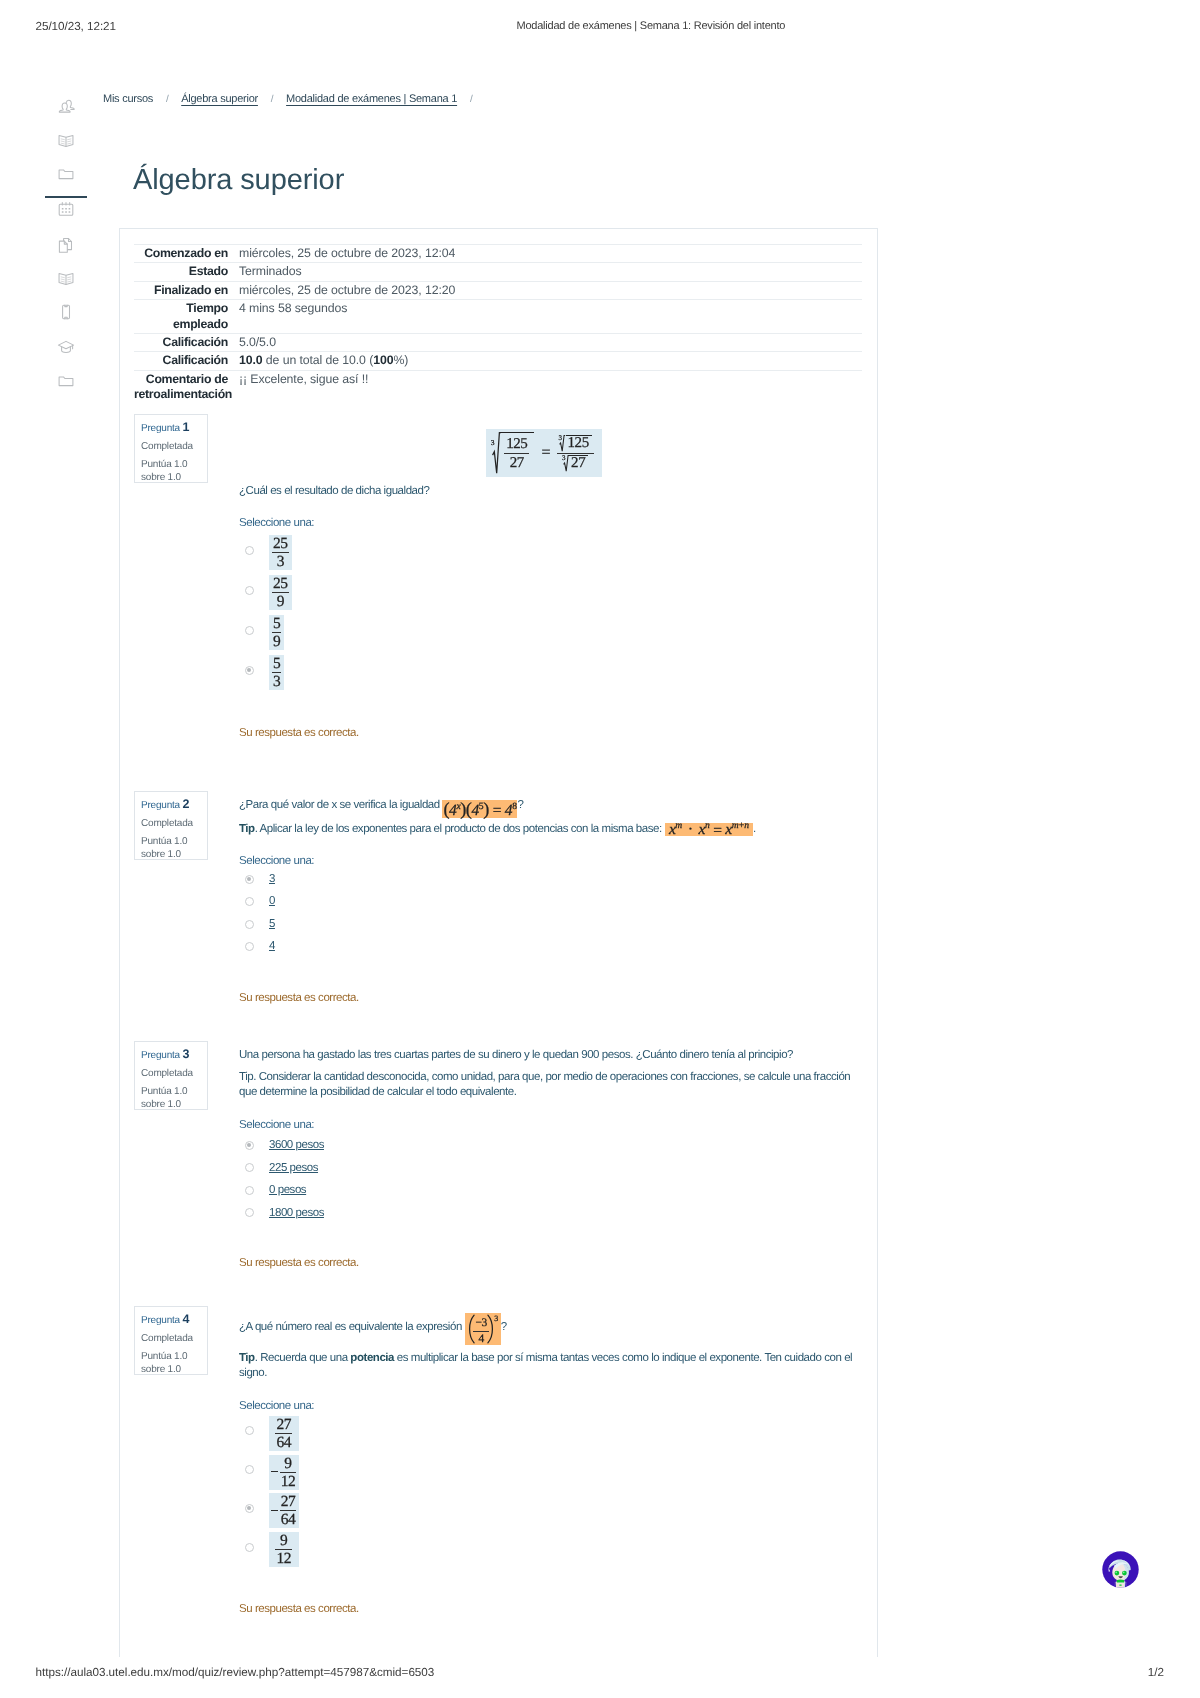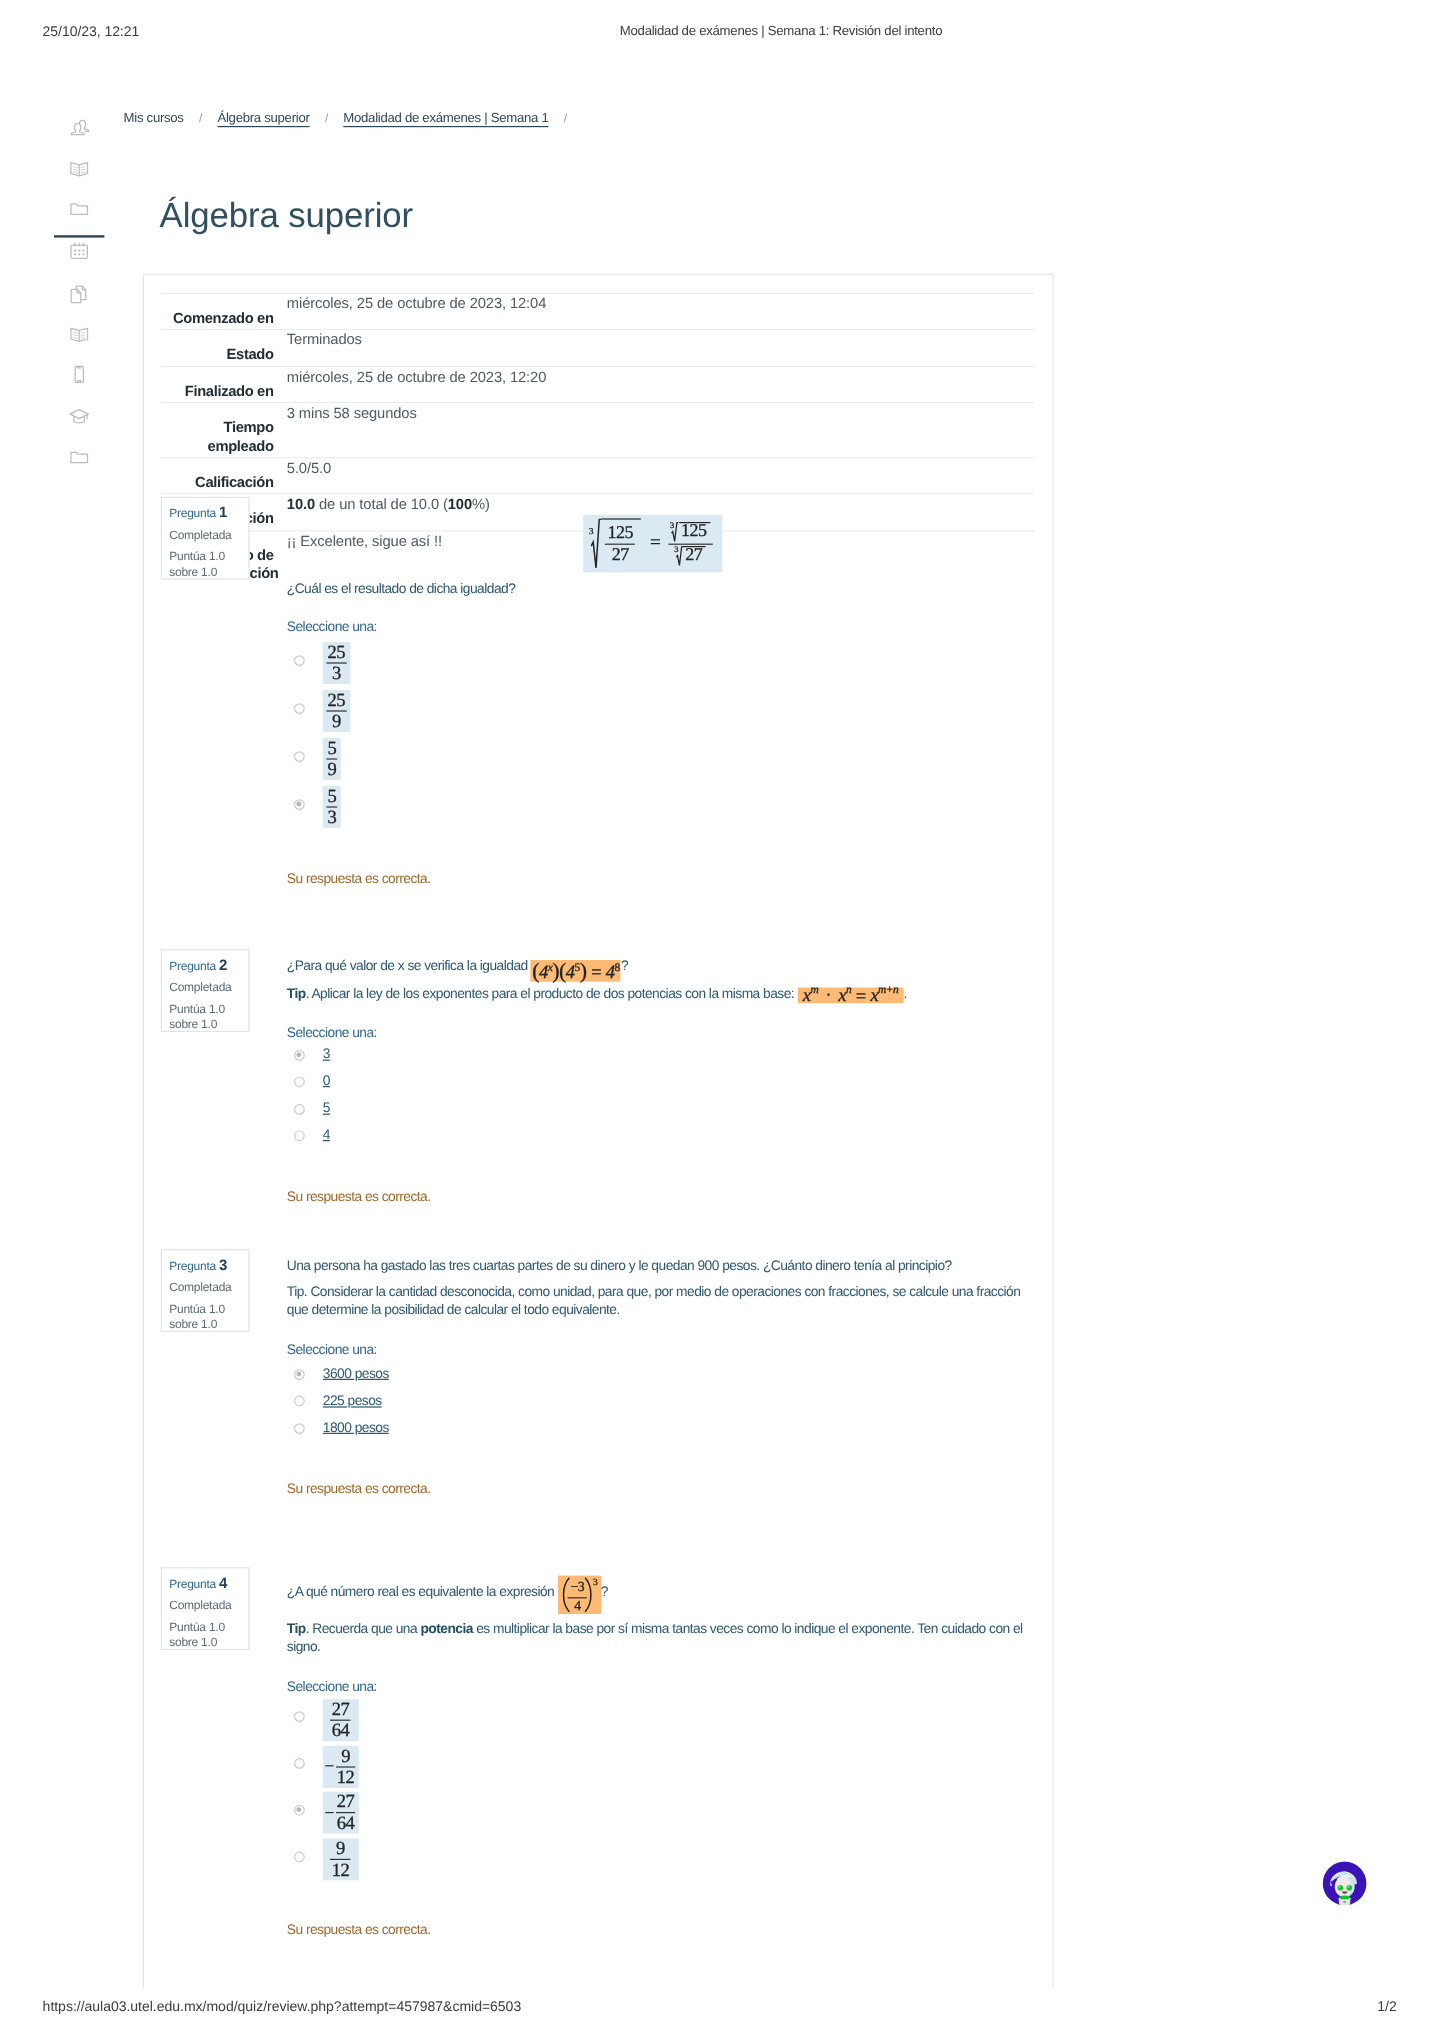--- a/index.html
+++ b/index.html
@@ -32,21 +32,21 @@
 
   
   #card{position:absolute;left:119px;top:228px;width:757px;height:1428px;
         border-left:1px solid #e1e7ec;border-right:1px solid #e1e7ec;border-top:1px solid #e1e7ec;}
 
   
   table#summary{position:absolute;left:134px;top:244px;width:728px;border-collapse:collapse;table-layout:fixed;
                 font-size:12.3px;}
   table#summary td{padding:1px 0 1px;vertical-align:top;border-top:1px solid #e9edf0;line-height:15.4px;}
   table#summary tr:last-child td{border-bottom:0;margin-top:20px;}
-  table#summary td.lbl{width:105px;max-width:105px;box-sizing:border-box;text-align:right;font-weight:700;color:#222d35;padding:13px 11px 1px 0;letter-spacing:-0.3px;}
+  table#summary td.lbl{width:105px;max-width:105px;box-sizing:border-box;text-align:right;font-weight:700;color:#222d35;padding:1px 11px 1px 0;letter-spacing:-0.3px;}
   table#summary td.val{color:#4e5a63;letter-spacing:-0.1px;}
   table#summary td.val b{color:#222d35;font-weight:700;}
 
   
   .q{position:absolute;left:134px;width:728px;}
   .qinfo{position:absolute;left:0;top:0;width:66px;height:61px;border:1px solid #dfe4e9;background:#fff;
          padding:6px 0 0 6px;font-size:10px;color:#5d6a74;line-height:12.5px;letter-spacing:-0.2px;
          box-sizing:content-box;}
   .qinfo .pq{color:#2f6690;font-size:10px;}
   .qinfo .pq b{color:#1b3f5f;font-size:12.5px;font-weight:700;letter-spacing:0;}
@@ -257,21 +257,21 @@
       <tr>
         <td class="lbl">Estado</td>
         <td class="val">Terminados</td>
       </tr>
       <tr>
         <td class="lbl">Finalizado en</td>
         <td class="val">miércoles, 25 de octubre de 2023, 12:20</td>
       </tr>
       <tr>
         <td class="lbl">Tiempo empleado</td>
-        <td class="val">3 mins 58 segundos</td>
+        <td class="val">4 mins 58 segundos</td>
       </tr>
       <tr>
         <td class="lbl">Calificación</td>
         <td class="val">5.0/5.0</td>
       </tr>
       <tr>
         <td class="lbl">Calificación</td>
         <td class="val"><b>10.0</b> de un total de 10.0 (<b>100</b>%)</td>
       </tr>
       <tr>
@@ -382,20 +382,24 @@
           <div class="opt wide">
             <span class="radio on"></span>
             <span class="optlabel"><span>3600 pesos</span></span>
           </div>
           <div class="opt wide">
             <span class="radio"></span>
             <span class="optlabel"><span>225 pesos</span></span>
           </div>
           <div class="opt wide">
             <span class="radio"></span>
+            <span class="optlabel"><span>0 pesos</span></span>
+          </div>
+          <div class="opt wide">
+            <span class="radio"></span>
             <span class="optlabel"><span>1800 pesos</span></span>
           </div>
         </div>
         <div class="fb">Su respuesta es correcta.</div>
       </div>
     </div>
     <div class="q q4" style="top: 1306px;">
       <div class="qinfo">
         <div class="pq"><span>Pregunta</span> <b>4</b></div>
         <div class="st">Completada</div>

